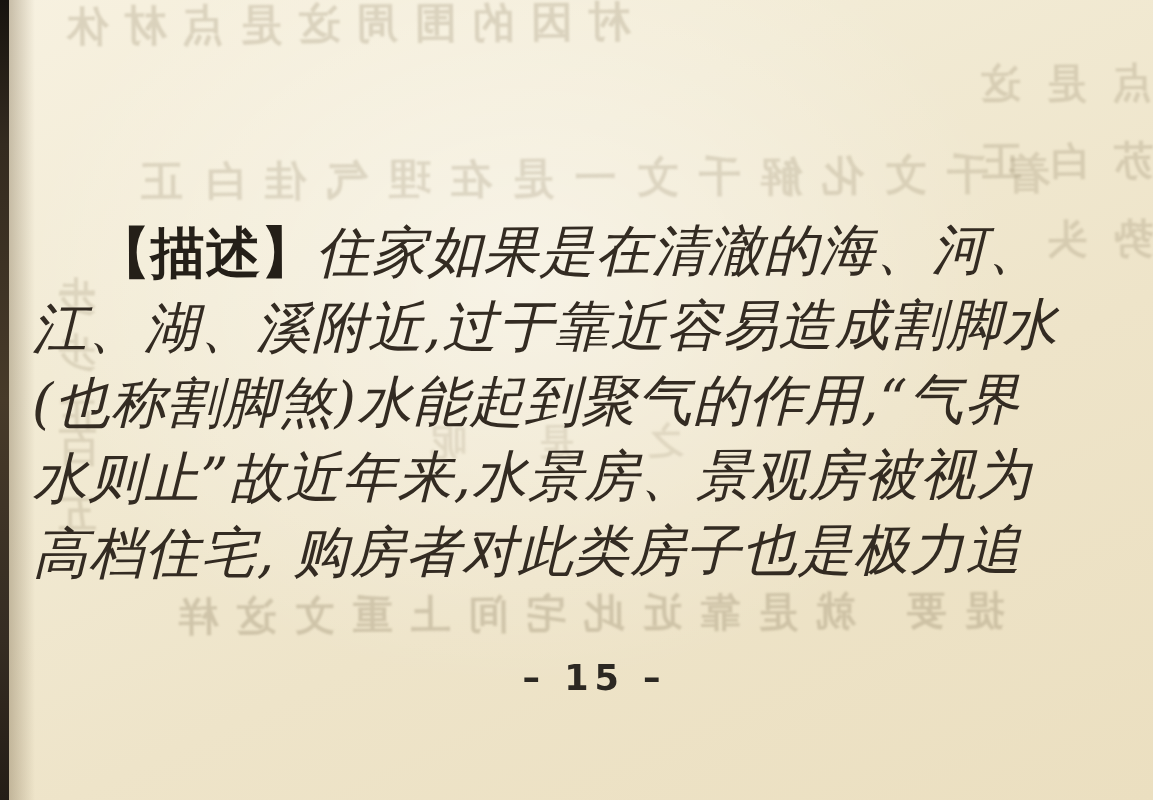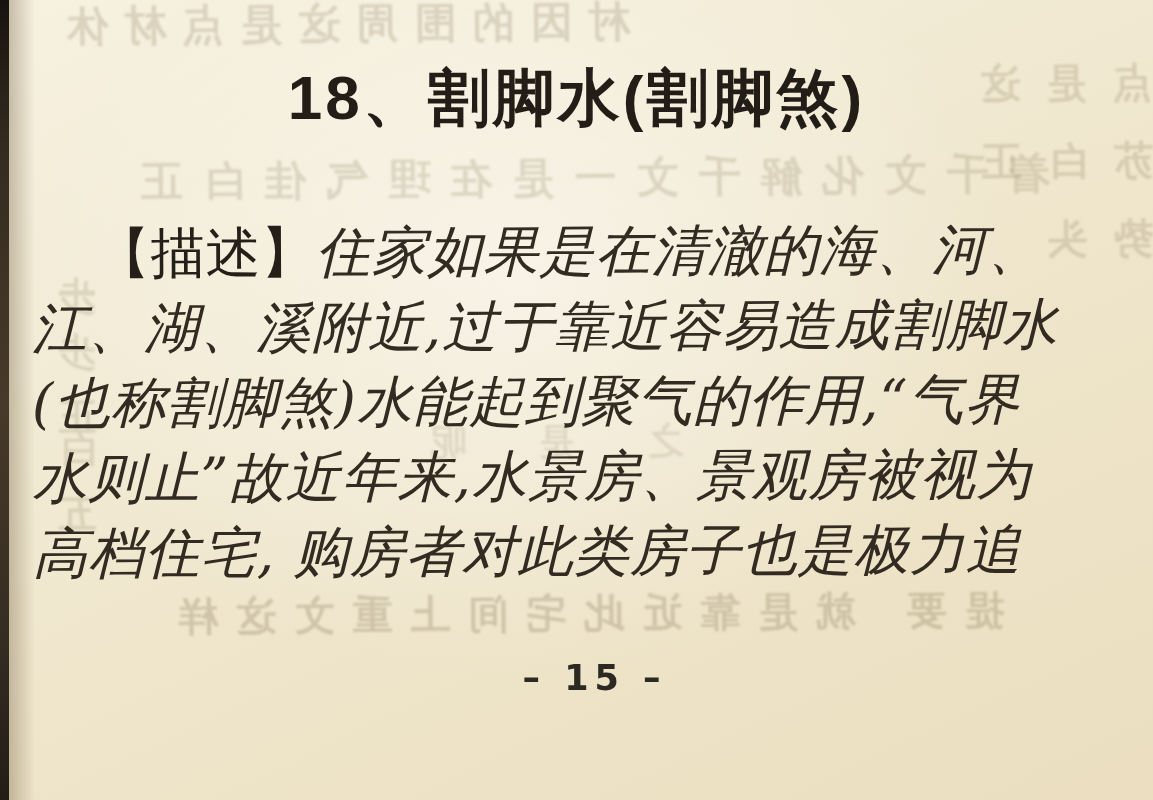--- a/index.html
+++ b/index.html
@@ -49,21 +49,21 @@
   .body{
     position:absolute;top:214px;left:32px;right:4px;
     color:#332b22;
     font-size:55px;line-height:75px;
     font-style:italic;
     transform:rotate(-.25deg);
   }
   .line{white-space:nowrap;height:75px;letter-spacing:1px;}
   .line.indent{padding-left:64px;}
   .label{
-    font-style:normal;font-weight:normal;
+    font-style:normal;font-weight:bold;
     font-family:"Liberation Sans", sans-serif;
     color:#241f18;letter-spacing:0;
   }
   .pagenum{
     position:absolute;top:658px;left:18px;width:100%;
     text-align:center;
     font-family:"DejaVu Sans", sans-serif;
     font-weight:bold;font-size:35px;letter-spacing:6px;
     color:#2c2822;
   }
@@ -76,21 +76,20 @@
   <div class="ghost g-top">村因的围周这是点材休</div>
   <div class="ghost g-right">点是这 苏白正 势头</div>
   <div class="ghost g-mid">着千文化解千文一是在理气佳白正</div>
   <div class="ghost g-small">之 是 呢</div>
   <div class="ghost g-low">提要 就是靠近此宅间上重文这样</div>
   <div class="ghost g-leftcol">步一步 正白 五</div>
 
   <div class="edge-strip"></div>
   <div class="edge-shade"></div>
 
-  <div class="title">18、割脚水(割脚煞)</div>
 
   <div class="body">
     <div class="line indent">
       <span class="label">【描述】</span><span>住家如果是在清澈的海、河、</span>
     </div>
     <div class="line">江、湖、溪附近,过于靠近容易造成割脚水</div>
     <div class="line">(也称割脚煞)水能起到聚气的作用,“气界</div>
     <div class="line">水则止”故近年来,水景房、景观房被视为</div>
     <div class="line">高档住宅, 购房者对此类房子也是极力追</div>
   </div>

